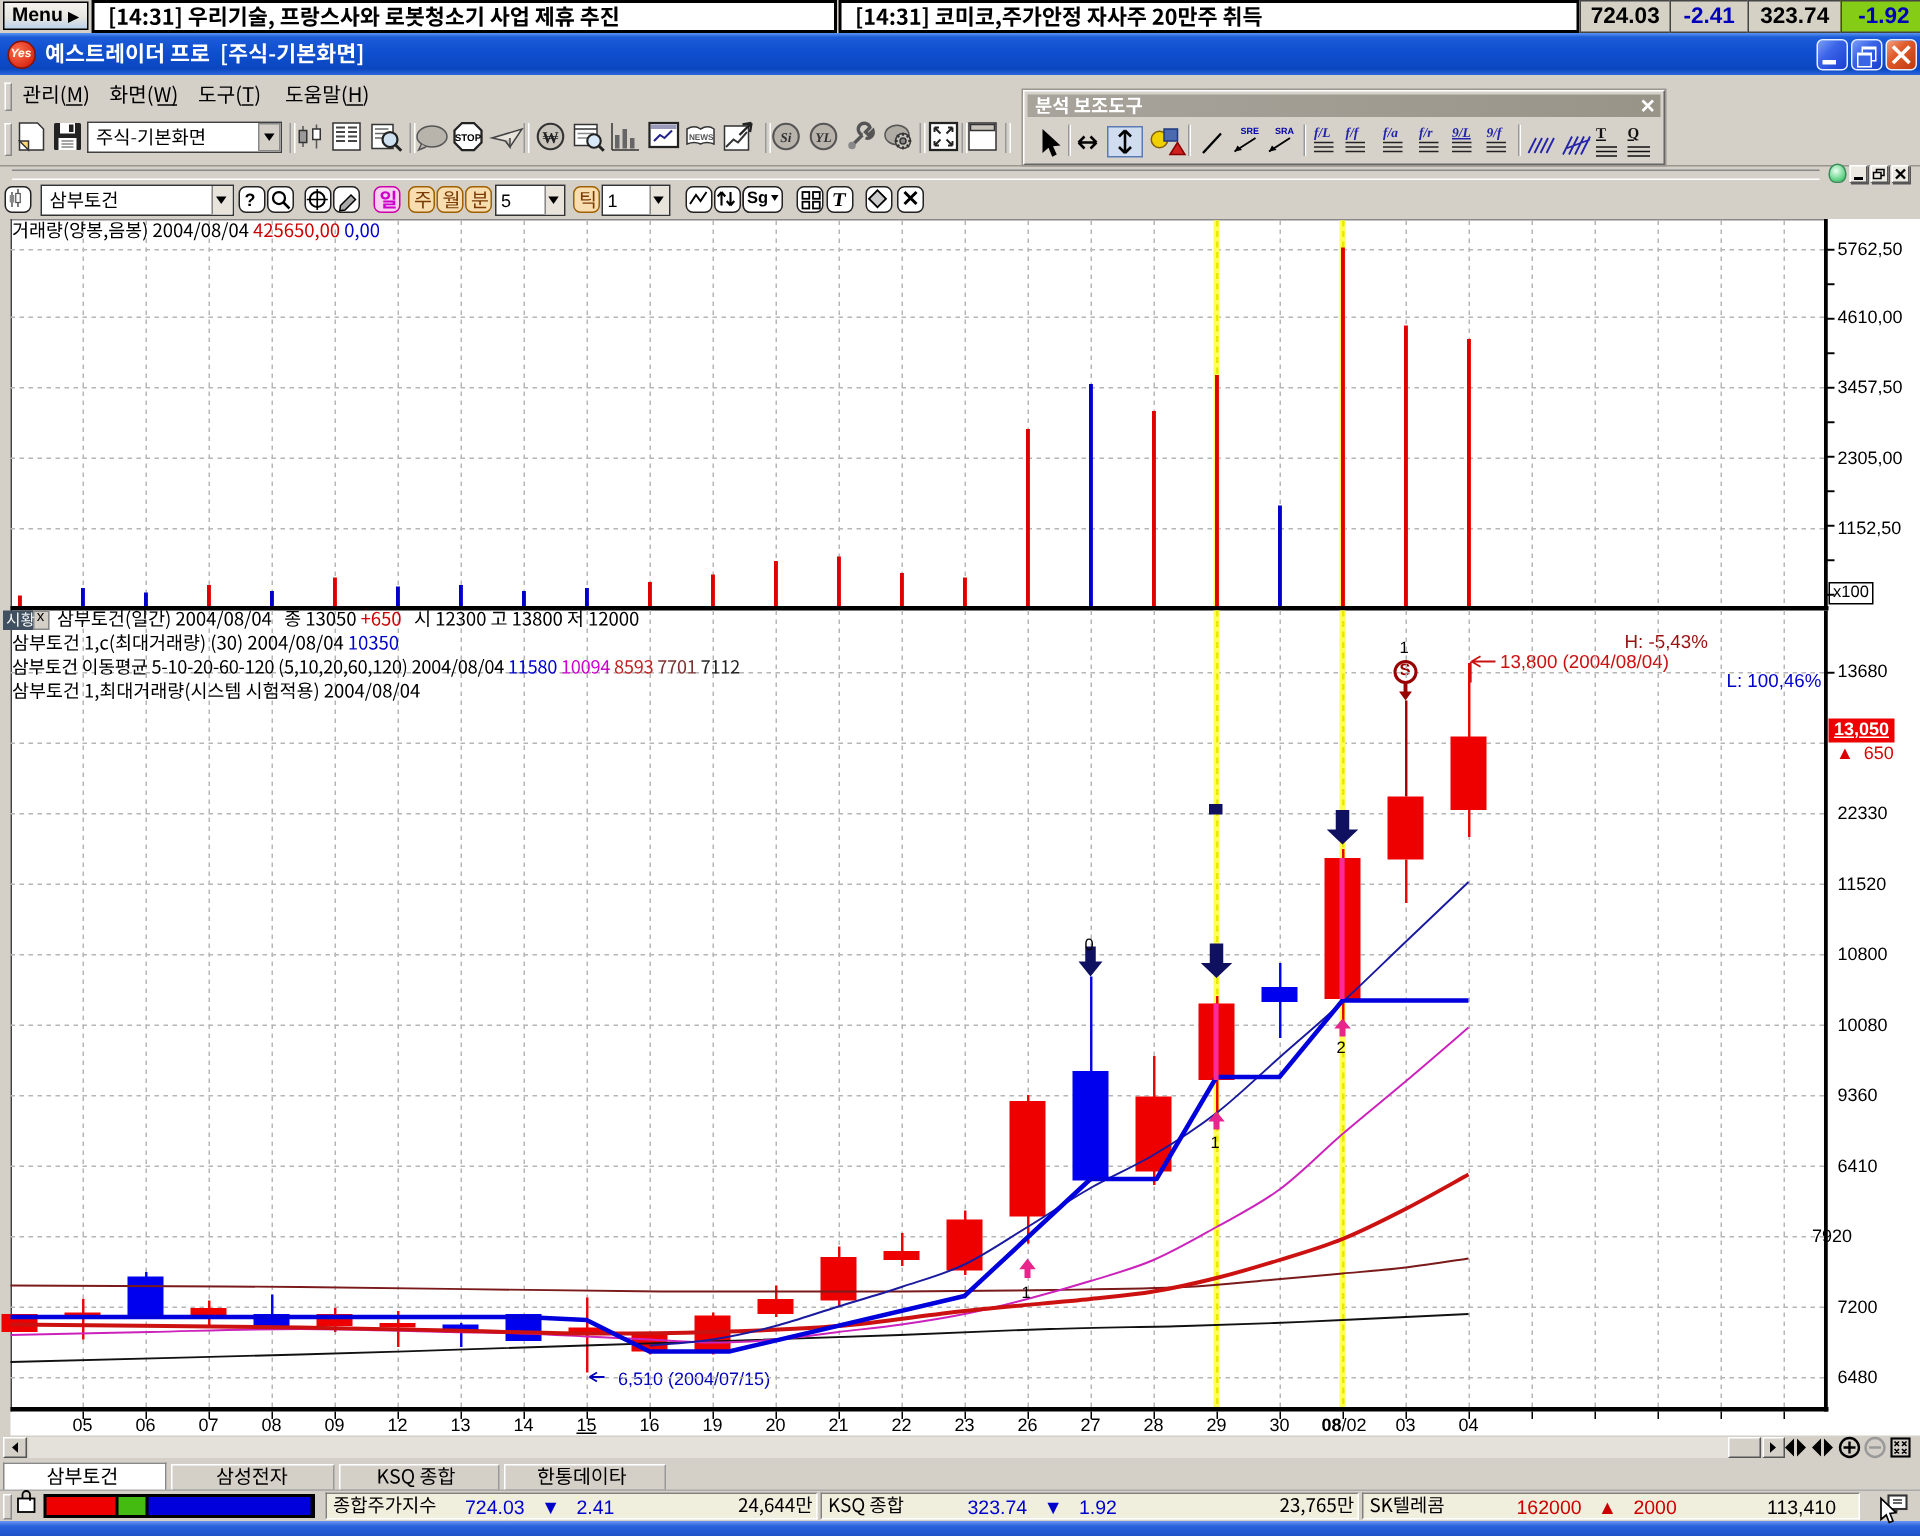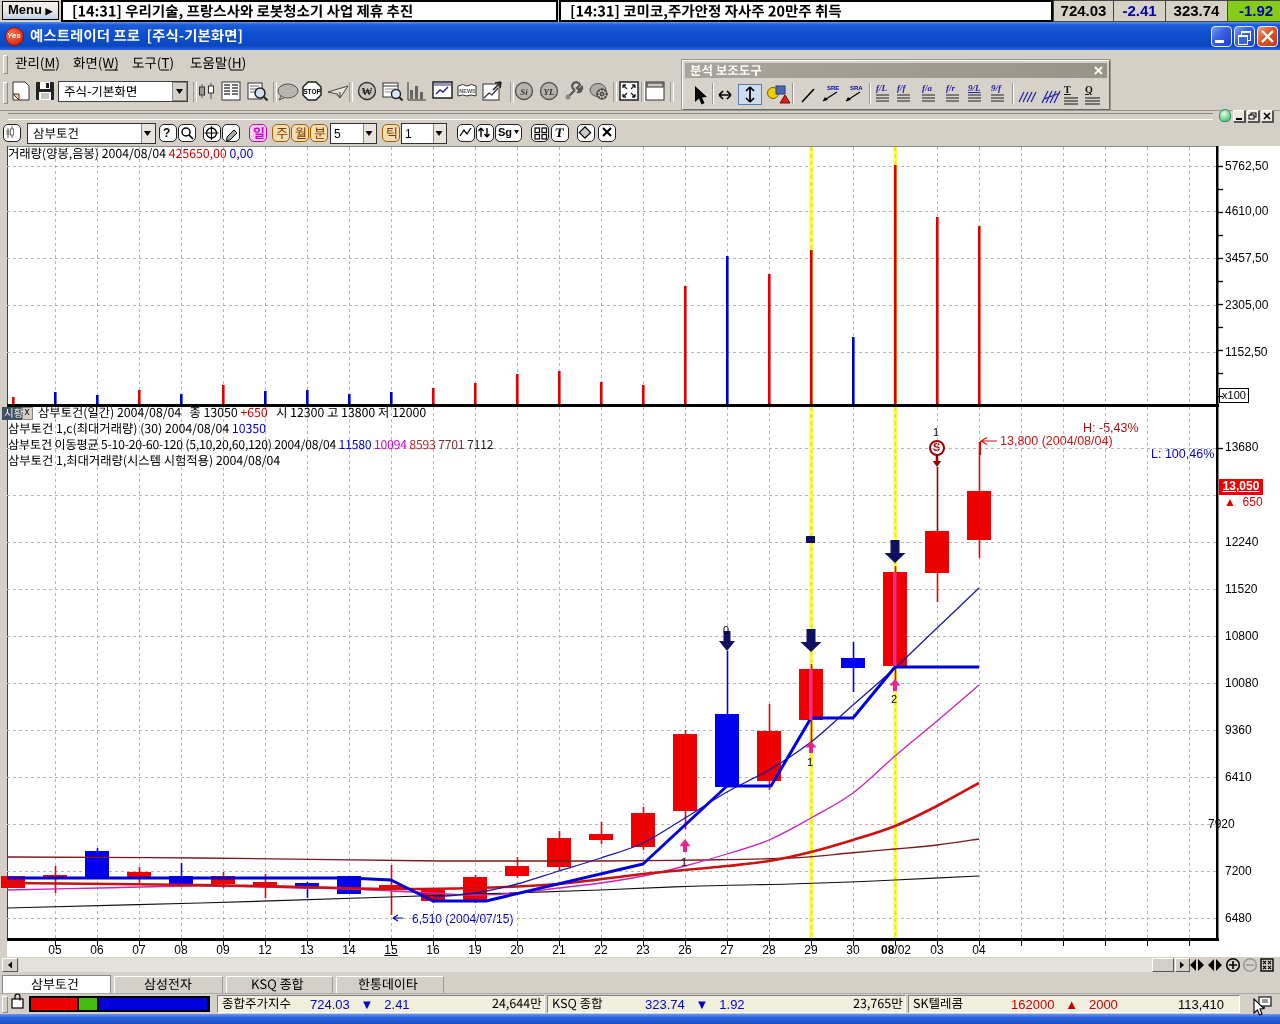--- a/index.html
+++ b/index.html
@@ -75,21 +75,21 @@
     <div style="position:absolute;left:1000px;top:434px;font:12.5px 'Liberation Sans',sans-serif;color:#cc1111;">13,800 (2004/08/04)</div>
     <div style="position:absolute;left:1083px;top:421px;font:12.5px 'Liberation Sans',sans-serif;color:#991111;">H: -5,43%</div>
     <div style="position:absolute;left:1151px;top:421px;font:12.5px 'Liberation Sans',sans-serif;color:#0000cc;margin-top:26px;">L: 100,46%</div>
     <div style="position:absolute;left:7px;top:938px;width:1212px;height:3px;background:#000;"></div>
     <div style="position:absolute;left:1225px;top:159px;font:12px 'Liberation Sans',sans-serif;color:#000;">5762,50</div>
     <div style="position:absolute;left:1225px;top:204px;font:12px 'Liberation Sans',sans-serif;color:#000;">4610,00</div>
     <div style="position:absolute;left:1225px;top:251px;font:12px 'Liberation Sans',sans-serif;color:#000;">3457,50</div>
     <div style="position:absolute;left:1225px;top:298px;font:12px 'Liberation Sans',sans-serif;color:#000;">2305,00</div>
     <div style="position:absolute;left:1225px;top:345px;font:12px 'Liberation Sans',sans-serif;color:#000;">1152,50</div>
     <div style="position:absolute;left:1225px;top:440px;font:12px 'Liberation Sans',sans-serif;color:#000;">13680</div>
-    <div style="position:absolute;left:1225px;top:535px;font:12px 'Liberation Sans',sans-serif;color:#000;">12240</div>
+    <div style="position:absolute;left:1225px;top:535px;font:12px 'Liberation Sans',sans-serif;color:#000;">22330</div>
     <div style="position:absolute;left:1225px;top:582px;font:12px 'Liberation Sans',sans-serif;color:#000;">11520</div>
     <div style="position:absolute;left:1225px;top:629px;font:12px 'Liberation Sans',sans-serif;color:#000;">10800</div>
     <div style="position:absolute;left:1225px;top:676px;font:12px 'Liberation Sans',sans-serif;color:#000;">10080</div>
     <div style="position:absolute;left:1225px;top:723px;font:12px 'Liberation Sans',sans-serif;color:#000;">9360</div>
     <div style="position:absolute;left:1225px;top:770px;font:12px 'Liberation Sans',sans-serif;color:#000;">6410</div>
     <div style="position:absolute;left:1208px;top:817px;font:12px 'Liberation Sans',sans-serif;color:#000;">7920</div>
     <div style="position:absolute;left:1225px;top:864px;font:12px 'Liberation Sans',sans-serif;color:#000;">7200</div>
     <div style="position:absolute;left:1225px;top:911px;font:12px 'Liberation Sans',sans-serif;color:#000;">6480</div>
     <div style="position:absolute;left:1219px;top:388px;width:30px;height:15px;background:#fff;border:1px solid #000;box-sizing:border-box;font:11px 'Liberation Sans',sans-serif;color:#000;text-align:center;line-height:13px;"></div>
     <div style="position:absolute;left:1219px;top:388px;width:30px;height:15px;font:11px 'Liberation Sans',sans-serif;text-align:center;line-height:14px;">x100</div>

